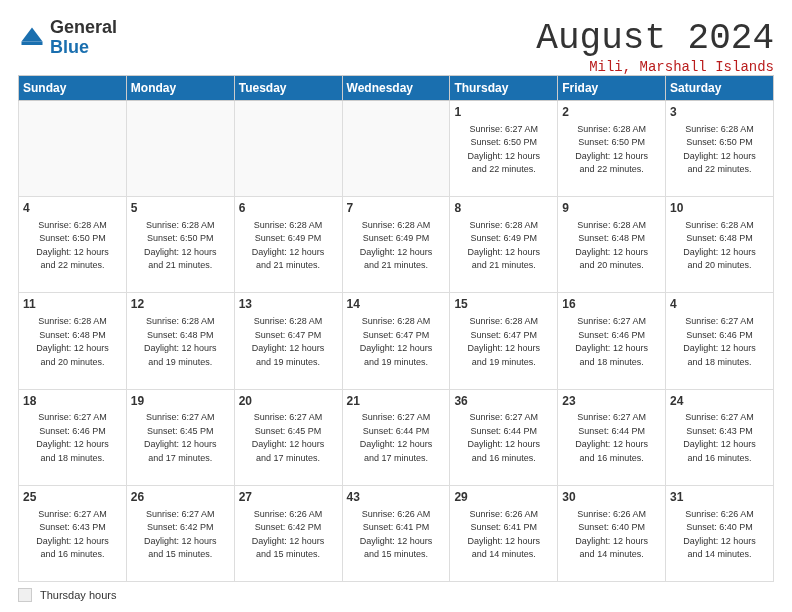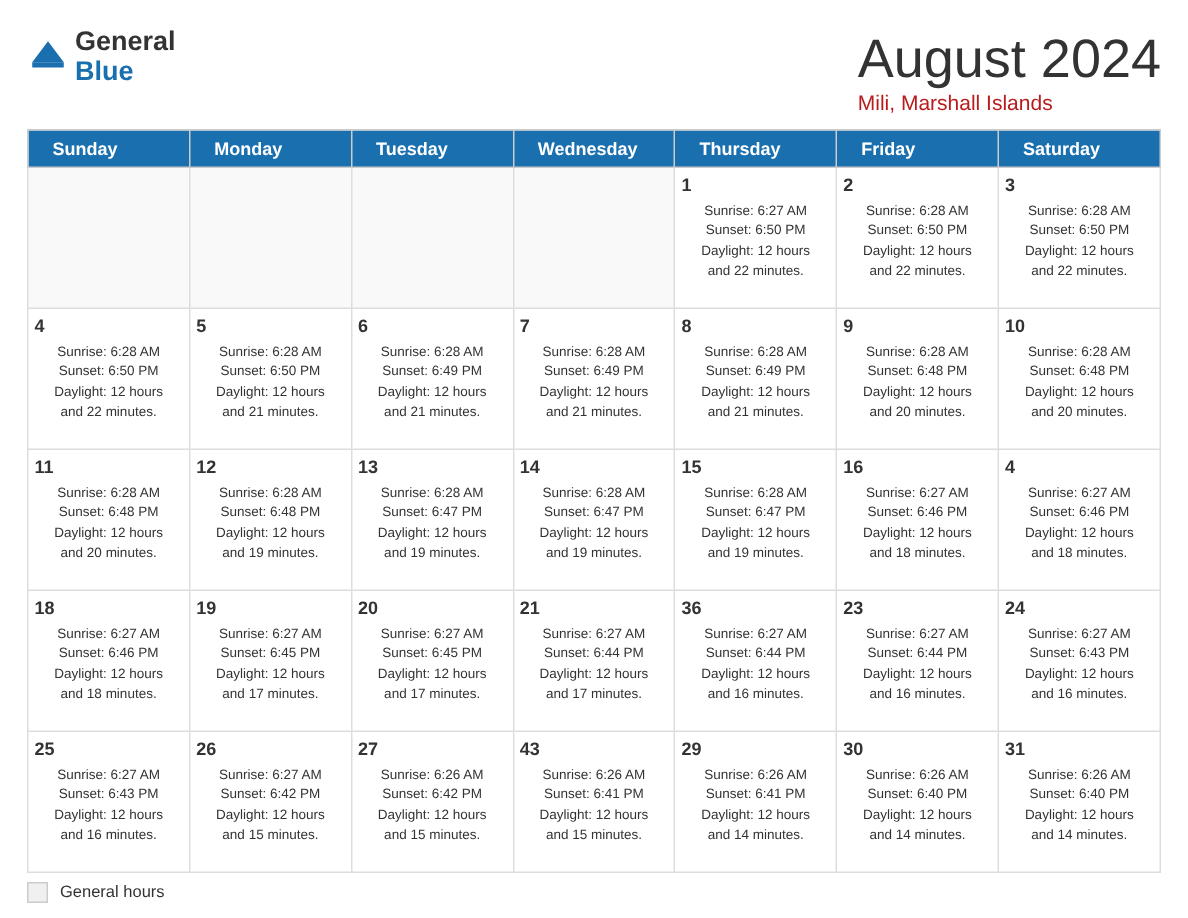--- a/index.html
+++ b/index.html
@@ -14,60 +14,60 @@
       width: 792px;
       height: 612px;
       padding: 18px 18px 10px 18px;
       display: flex;
       flex-direction: column;
     }
     .header {
       display: flex;
       justify-content: space-between;
       align-items: flex-start;
-      margin-bottom: 10px;
     }
     .logo {
       display: flex;
       align-items: center;
       gap: 4px;
     }
     .logo-text {
       font-size: 18px;
       font-weight: bold;
       line-height: 1.1;
     }
     .logo-general { color: #333; }
     .logo-blue { color: #1a6faf; }
     .logo-icon {
       width: 28px;
       height: 28px;
     }
     .title-block {
-      text-align: left;
+      text-align: right;
+      font-family: Liberation Mono, monospace;
     }
     .month-title {
       font-size: 36px;
       color: #333;
       font-weight: normal;
     }
     .location {
       font-size: 14px;
       color: #b91c1c;
     }
     .calendar {
       flex: 1;
       border-collapse: collapse;
       width: 100%;
       font-size: 10px;
     }
     .calendar th {
       background: #1a6faf;
       color: #fff;
-      padding: 5px 16px;
+      padding: 5px 4px;
       text-align: left;
       font-size: 12px;
       font-weight: bold;
       border: 1px solid #ccc;
     }
     .calendar td {
       vertical-align: top;
       padding: 3px 4px;
       border: 1px solid #ddd;
       width: calc(100% / 7);
@@ -278,15 +278,15 @@
           <td>
             <span class="day-num">31</span>
             <div class="day-info">Sunrise: 6:26 AM<br>Sunset: 6:40 PM<br>Daylight: 12 hours<br>and 14 minutes.</div>
           </td>
         </tr>
       </tbody>
   </table>
 
   <div class="legend">
     <span class="legend-box"></span>
-    <span>General hours</span>
+    <span>Thursday hours</span>
   </div>
 </div>
 
 </body></html>

